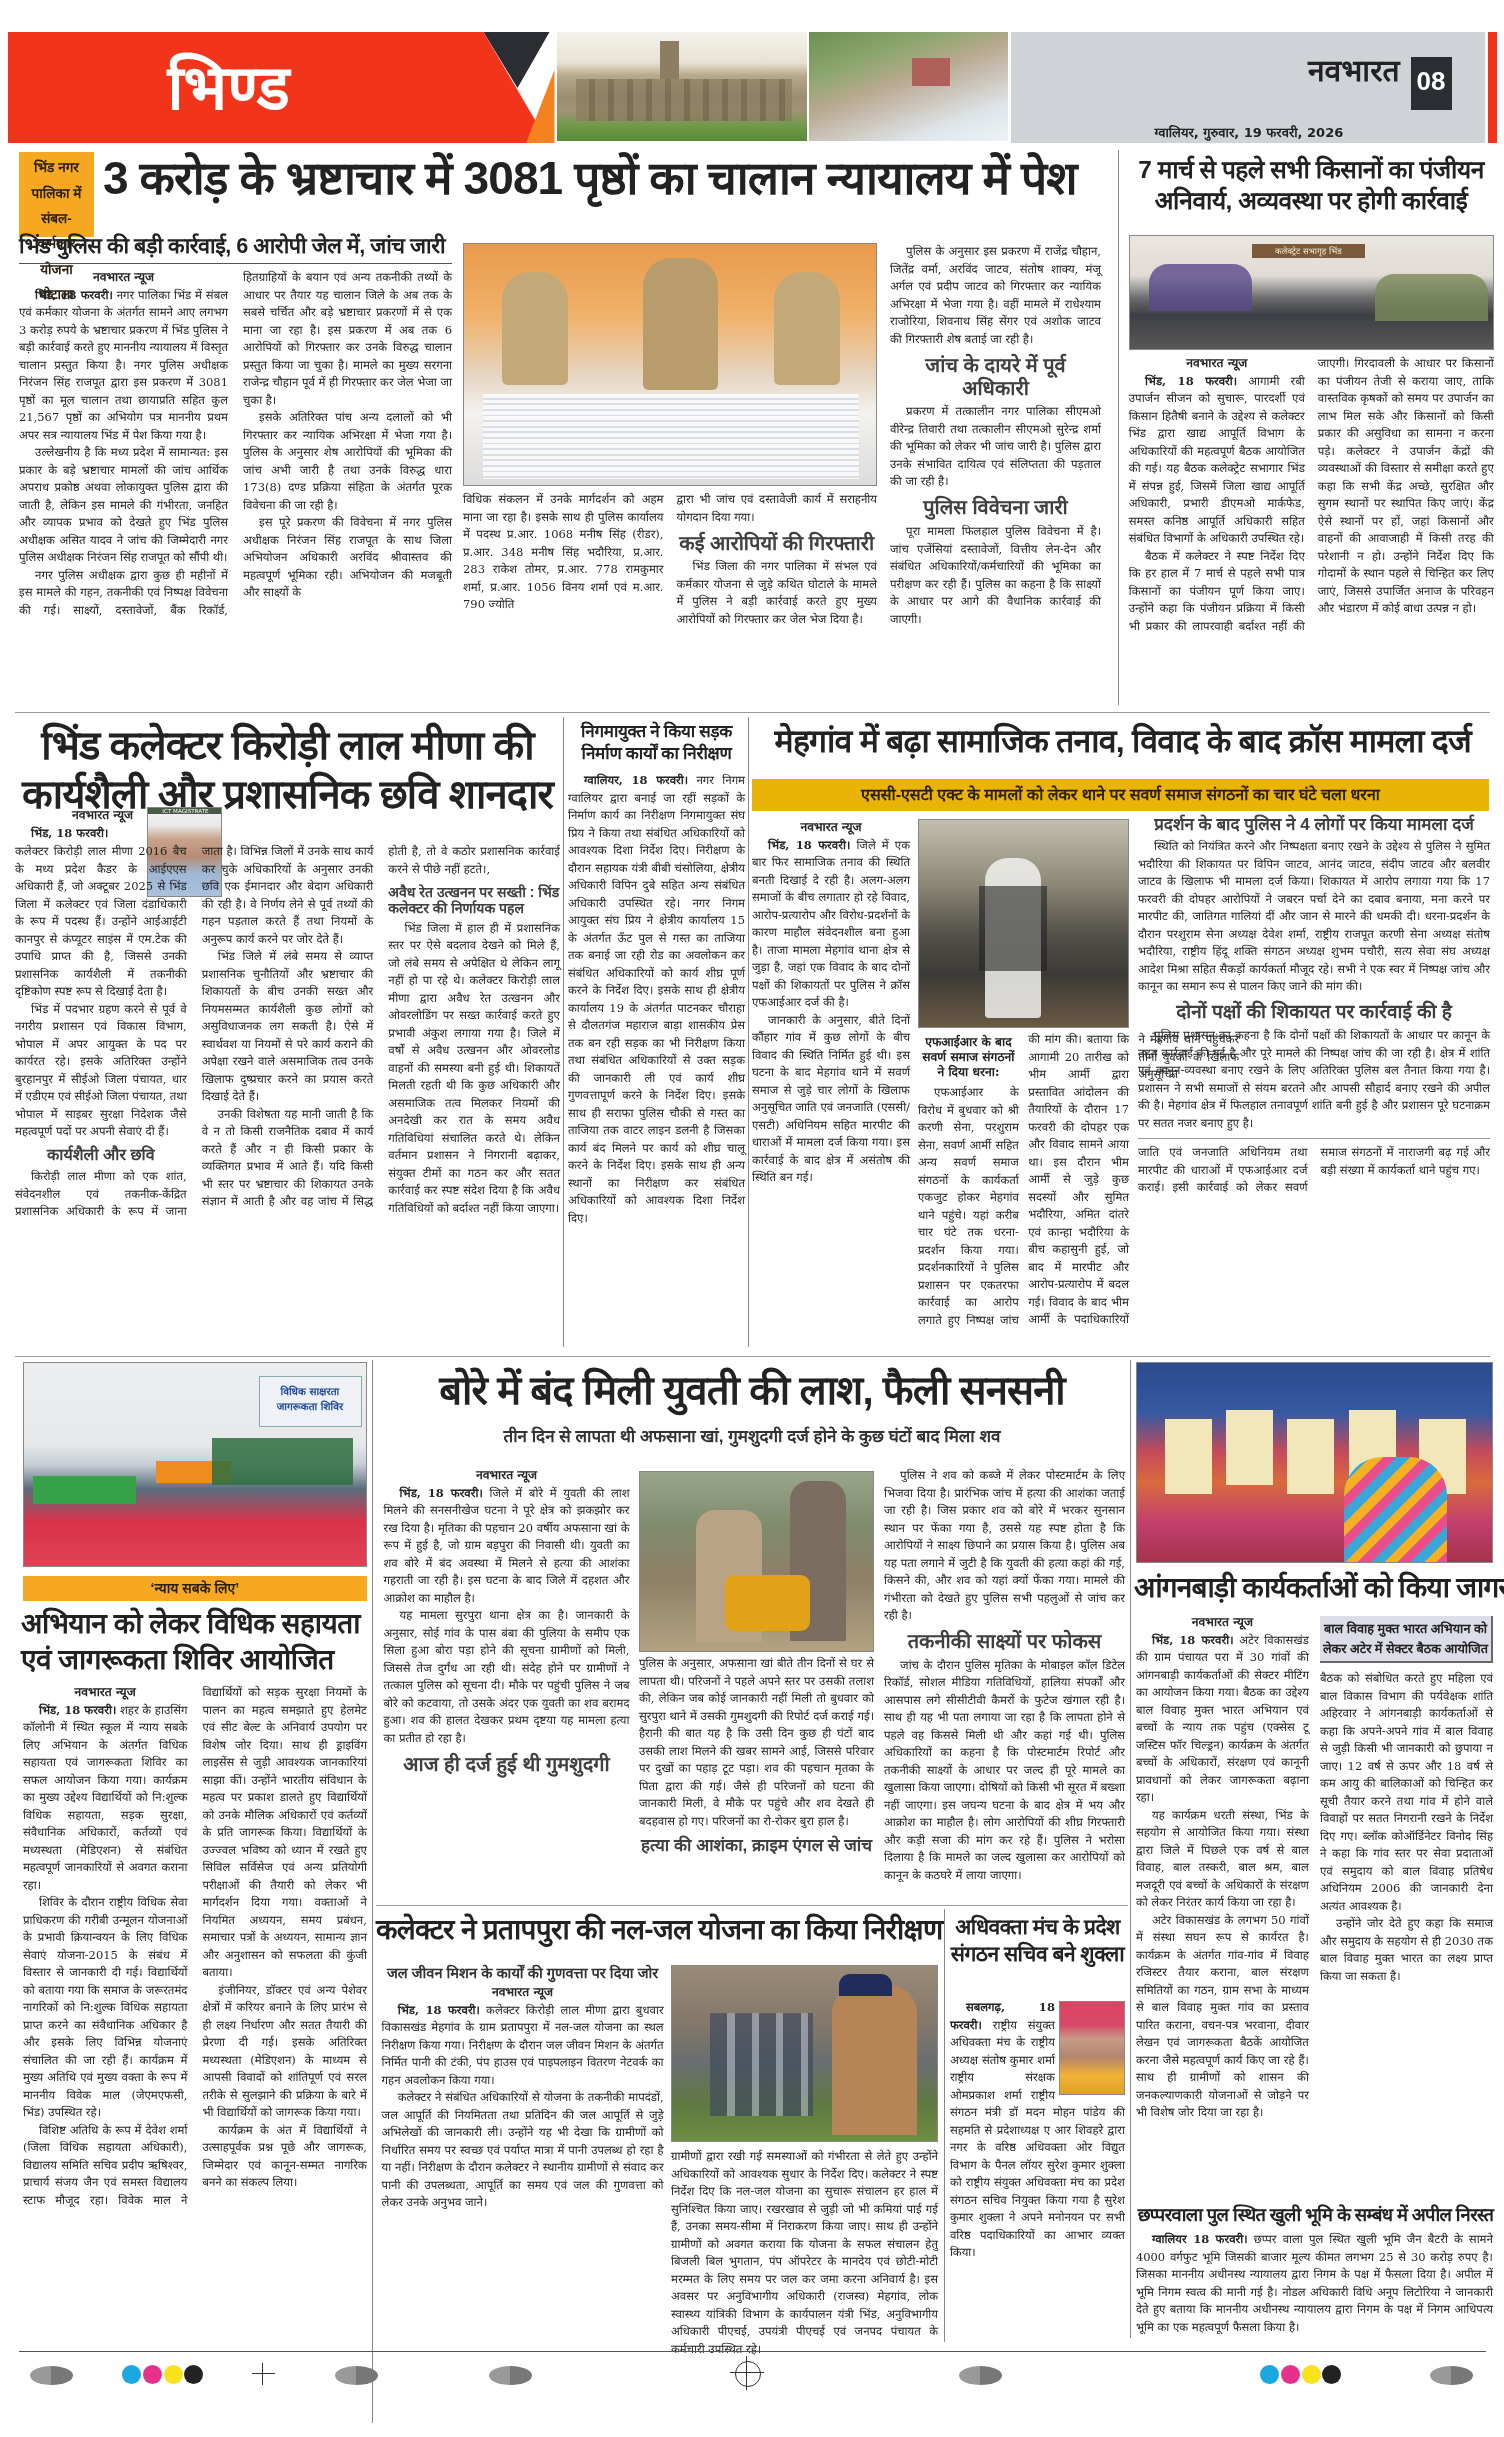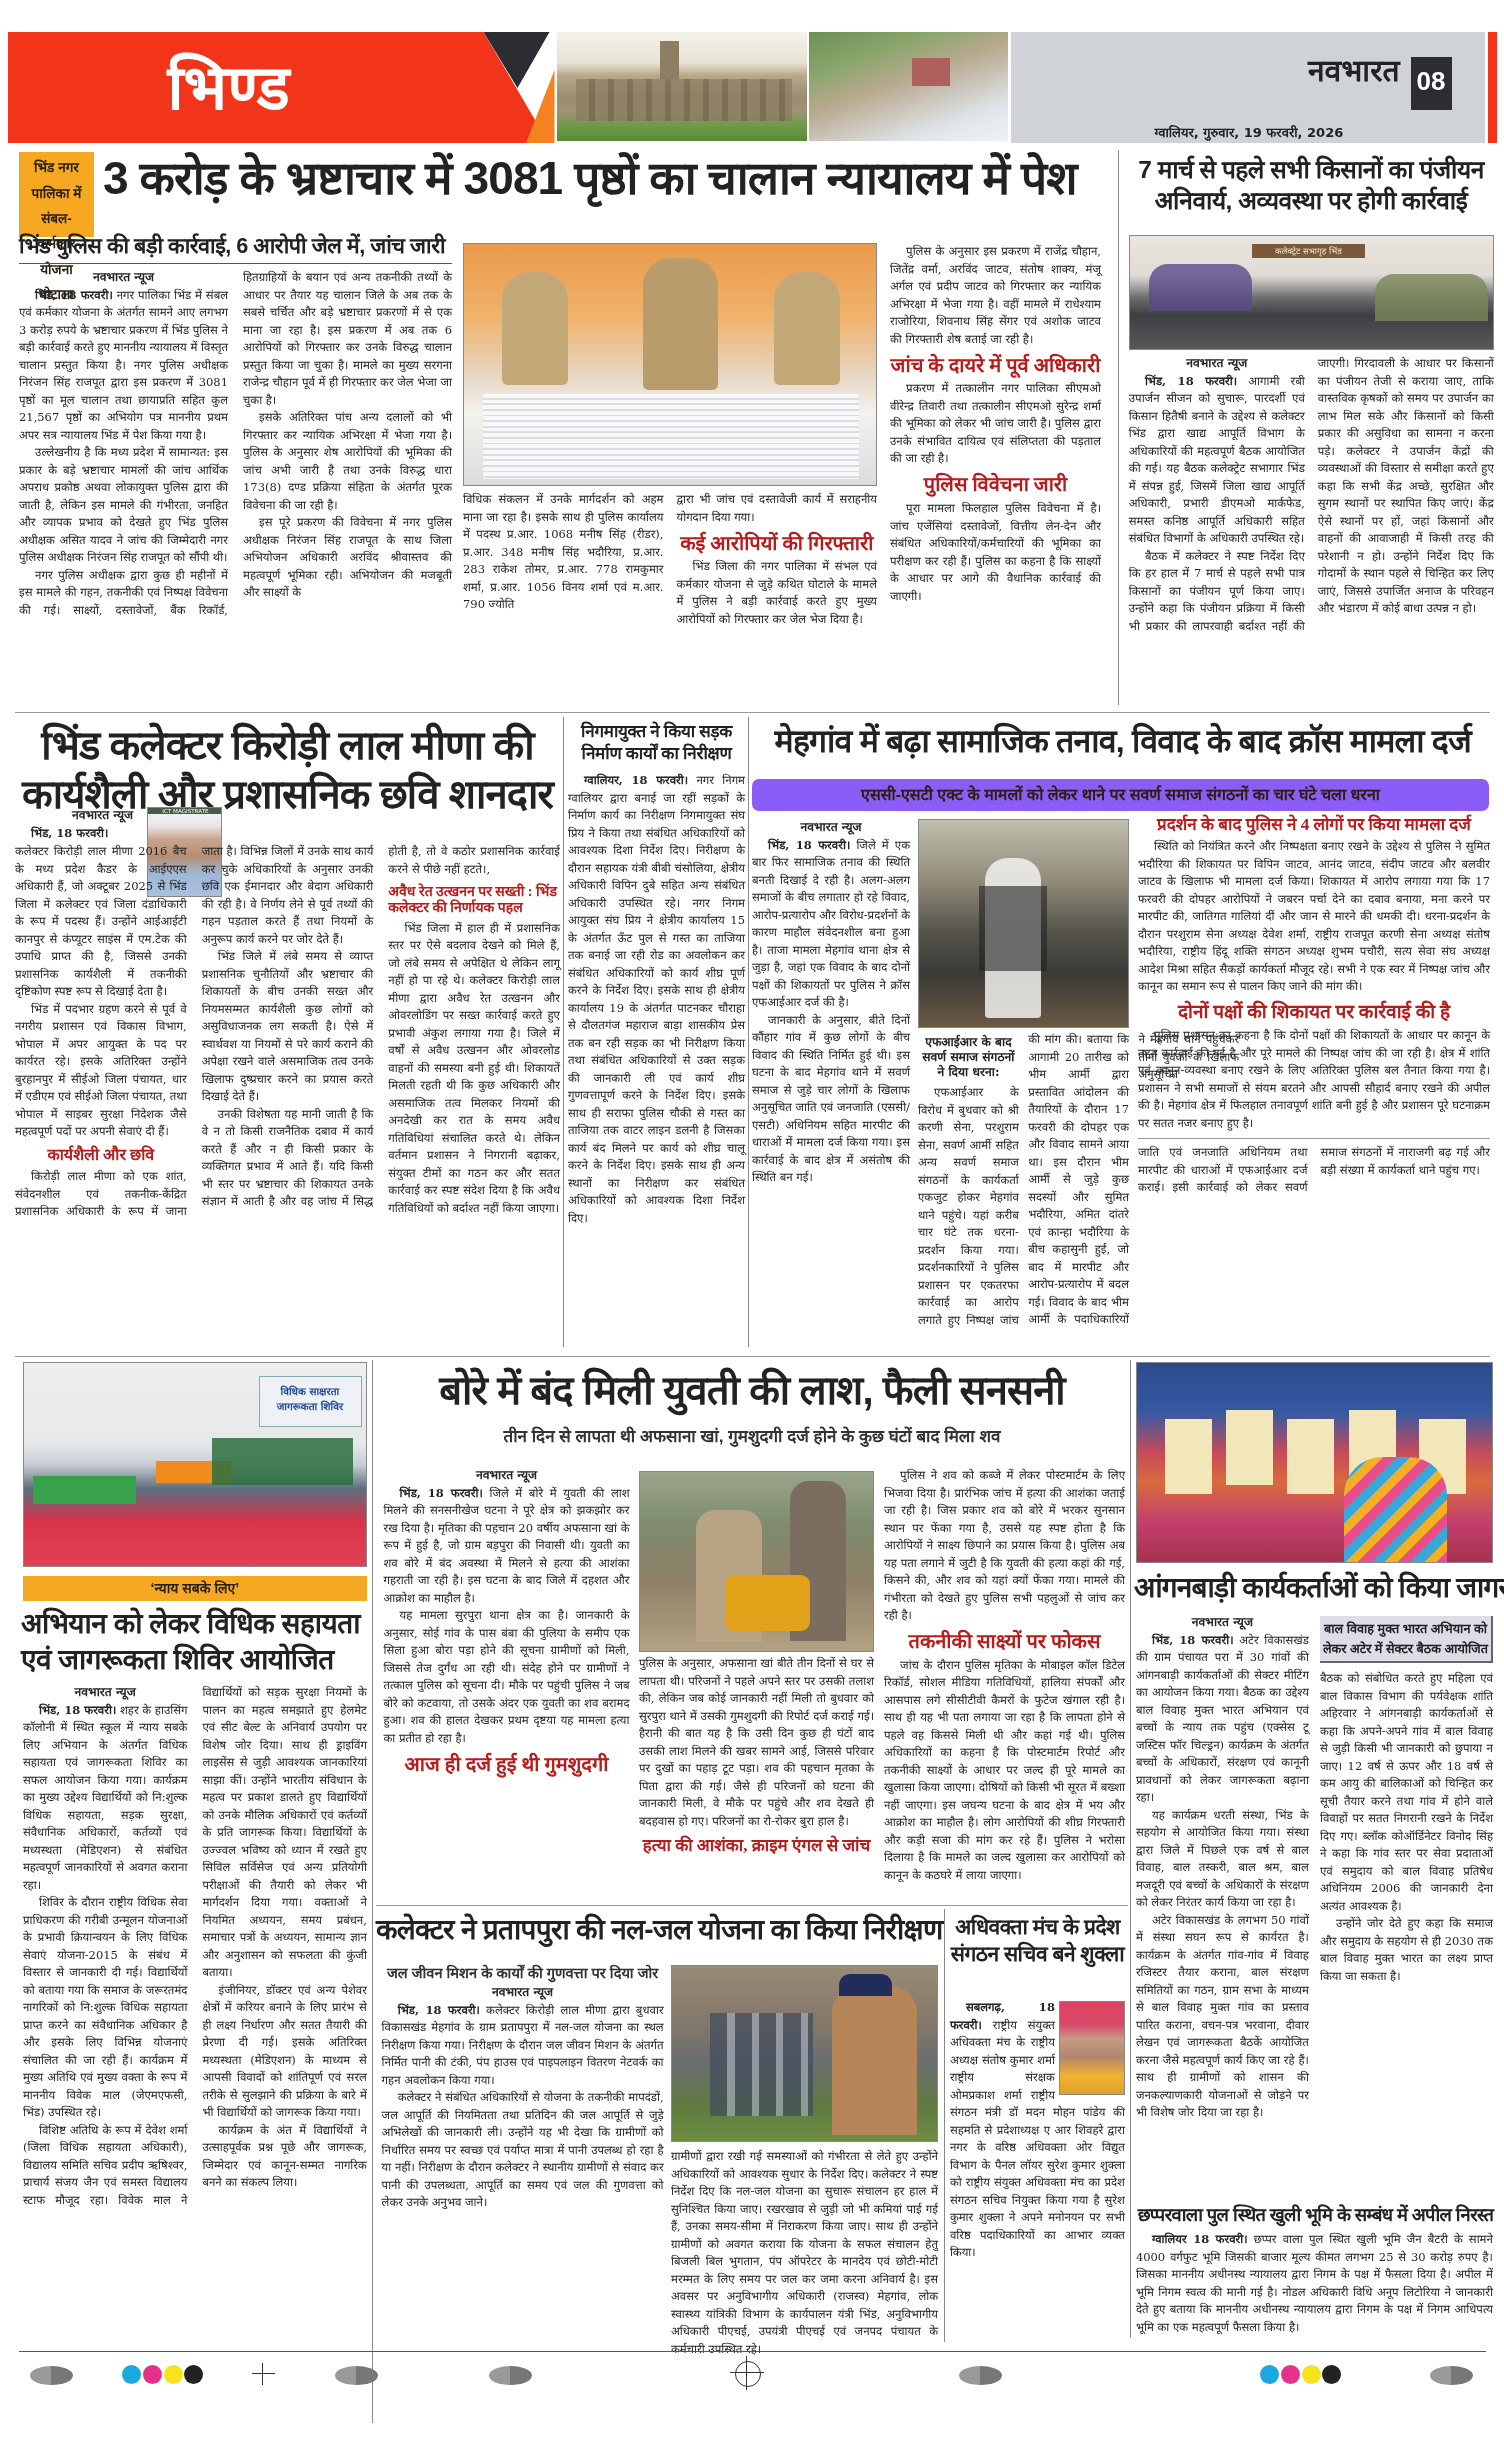--- a/index.html
+++ b/index.html
@@ -7,21 +7,21 @@
 body{font-family:"DejaVu Sans","Liberation Sans",sans-serif;color:#222;position:relative}
 .abs{position:absolute}
 .body-text{font-family:"DejaVu Serif","Liberation Serif",serif;font-size:11.5px;line-height:17.5px;text-align:justify;color:#262626}
 .body-text p{text-indent:1.4em;margin:0}
 .body-text .no-indent{text-indent:0}
 .cols2{column-count:2;column-gap:15px}
 .cols3{column-count:3;column-gap:15px}
 .byline{font-weight:bold;text-align:center;font-size:12.2px;display:block;text-indent:0}
 .dateline{font-weight:bold}
 .h-big{font-family:"Liberation Sans",sans-serif;font-weight:bold;color:#222;letter-spacing:-0.9px;line-height:1.05}
-.subhead{font-family:Liberation Serif, serif;font-weight:bold;font-size:20px;text-align:center;color:#b91c1c;margin:5.6px 0 3.8px;line-height:1.15;text-indent:0;break-inside:avoid}
+.subhead{font-family:Liberation Sans, sans-serif;font-weight:bold;font-size:20px;text-align:center;color:#404040;margin:5.6px 0 3.8px;line-height:1.15;text-indent:0;break-inside:avoid}
 .subhead-sm{font-family:"Liberation Sans",sans-serif;font-weight:bold;font-size:15px;color:#222;margin:3.8px 0;line-height:1.25;text-indent:0;break-inside:avoid}
 .photo{border:0.9px solid #888;overflow:hidden}
 .rule{background:#555;height:1.9px}
 .hrule{background:#999;height:0.9px}
 </style>
 </head>
 <body>
 
 <div class="abs" style="left:7.5px;top:32px;width:1490px;height:111px;">
   <div class="abs" style="left:0;top:0;width:545px;height:111px;background:#f2351a;clip-path:polygon(0 0,476px 0,541px 111px,0 111px);"></div>
@@ -123,21 +123,21 @@
   <div class="abs" style="left:-4.7px;top:0;width:0.9px;height:630px;background:#888;"></div>
   <h3 class="abs h-big" style="left:0;top:3.8px;width:177px;font-size:17px;text-align:center;line-height:22.6px;letter-spacing:-0.3px">निगमायुक्त ने किया सड़क निर्माण कार्यों का निरीक्षण</h3>
   <div class="abs body-text" style="left:0;top:55px;width:177px;height:576px;">
     <p><span class="dateline">ग्वालियर, 18 फरवरी।</span> <span>नगर निगम ग्वालियर द्वारा बनाई जा रहीं सड़कों के निर्माण कार्य का निरीक्षण निगमायुक्त संघ प्रिय ने किया तथा संबंधित अधिकारियों को आवश्यक दिशा निर्देश दिए। निरीक्षण के दौरान सहायक यंत्री बीबी चंसोलिया, क्षेत्रीय अधिकारी विपिन दुबे सहित अन्य संबंधित अधिकारी उपस्थित रहे। नगर निगम आयुक्त संघ प्रिय ने क्षेत्रीय कार्यालय 15 के अंतर्गत ऊँट पुल से गस्त का ताजिया तक बनाई जा रही रोड का अवलोकन कर संबंधित अधिकारियों को कार्य शीघ्र पूर्ण करने के निर्देश दिए। इसके साथ ही क्षेत्रीय कार्यालय 19 के अंतर्गत पाटनकर चौराहा से दौलतगंज महाराज बाड़ा शासकीय प्रेस तक बन रही सड़क का भी निरीक्षण किया तथा संबंधित अधिकारियों से उक्त सड़क की जानकारी ली एवं कार्य शीघ्र गुणवत्तापूर्ण करने के निर्देश दिए। इसके साथ ही सराफा पुलिस चौकी से गस्त का ताजिया तक वाटर लाइन डलनी है जिसका कार्य बंद मिलने पर कार्य को शीघ्र चालू करने के निर्देश दिए। इसके साथ ही अन्य स्थानों का निरीक्षण कर संबंधित अधिकारियों को आवश्यक दिशा निर्देश दिए।</span></p>
   </div>
 </div>
 
 <div class="abs" style="left:752px;top:717px;width:743px;height:640px;">
   <div class="abs" style="left:-3.8px;top:0;width:0.9px;height:630px;background:#888;"></div>
   <h2 class="abs h-big" style="left:3.8px;top:7.5px;width:734px;font-size:32px;text-align:center;white-space:nowrap;letter-spacing:-0.8px">मेहगांव में बढ़ा सामाजिक तनाव, विवाद के बाद क्रॉस मामला दर्ज</h2>
-  <div class="abs" style="left:0;top:62px;width:737px;height:32px;background:#8b5cf6;border-radius:7px;">
+  <div class="abs" style="left:0;top:62px;width:737px;height:32px;background:#eab308;">
     <div style="text-align:center;font-family:'Liberation Sans',sans-serif;font-weight:bold;font-size:16px;line-height:32px;color:#2a1f0a;white-space:nowrap;">एससी-एसटी एक्ट के मामलों को लेकर थाने पर सवर्ण समाज संगठनों का चार घंटे चला धरना</div>
   </div>
   <div class="abs body-text" style="left:0;top:102px;width:158px;height:527px;">
     <span class="byline">नवभारत न्यूज</span>
     <p><span class="dateline">भिंड, 18 फरवरी।</span> <span>जिले में एक बार फिर सामाजिक तनाव की स्थिति बनती दिखाई दे रही है। अलग-अलग समाजों के बीच लगातार हो रहे विवाद, आरोप-प्रत्यारोप और विरोध-प्रदर्शनों के कारण माहौल संवेदनशील बना हुआ है। ताजा मामला मेहगांव थाना क्षेत्र से जुड़ा है, जहां एक विवाद के बाद दोनों पक्षों की शिकायतों पर पुलिस ने क्रॉस एफआईआर दर्ज की है।</span></p>
     <p>जानकारी के अनुसार, बीते दिनों कौंहार गांव में कुछ लोगों के बीच विवाद की स्थिति निर्मित हुई थी। इस घटना के बाद मेहगांव थाने में सवर्ण समाज से जुड़े चार लोगों के खिलाफ अनुसूचित जाति एवं जनजाति (एससी/एसटी) अधिनियम सहित मारपीट की धाराओं में मामला दर्ज किया गया। इस कार्रवाई के बाद क्षेत्र में असंतोष की स्थिति बन गई।</p>
   </div>
   <div class="abs photo" style="left:166px;top:102px;width:211px;height:209px;background:linear-gradient(180deg,#c2bfae 0%,#8f8a78 30%,#54514b 55%,#3c3a36 75%,#6a5a45 100%);">
     <div class="abs" style="left:66px;top:38px;width:56px;height:160px;background:#f1f1ef;border-radius:22.6px 22.6px 3.8px 3.8px;opacity:.85"></div>
     <div class="abs" style="left:60px;top:66px;width:68px;height:85px;background:#222;opacity:.6"></div>

